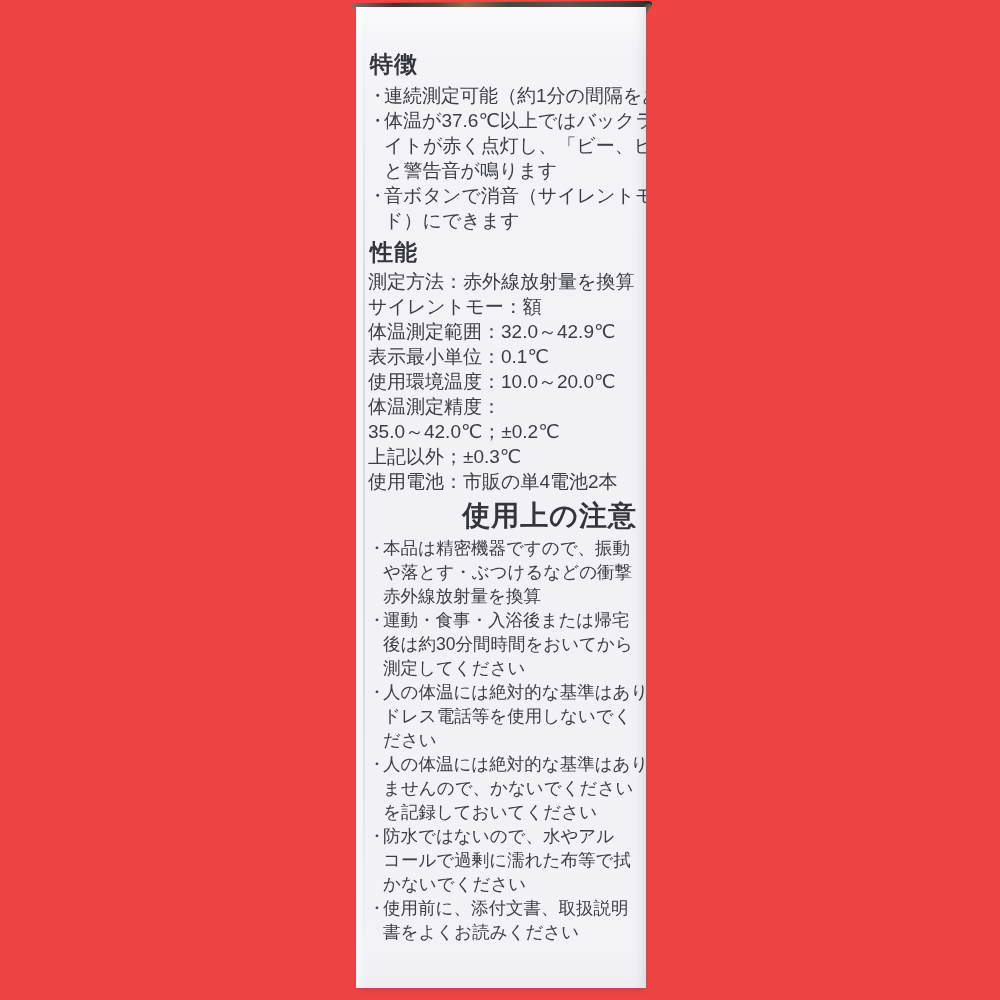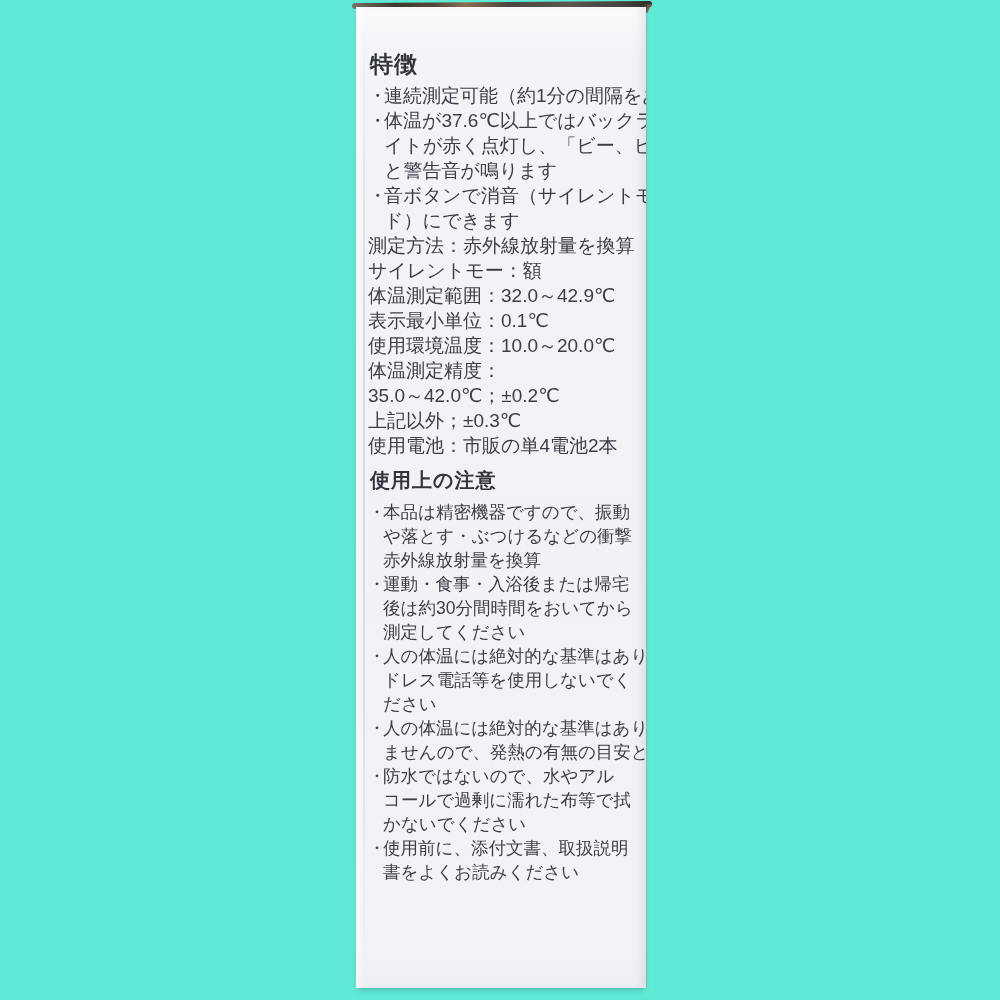--- a/index.html
+++ b/index.html
@@ -8,21 +8,21 @@
     background: #ffffff;
     width: 1000px;
     height: 1000px;
     overflow: hidden;
     font-family: "Liberation Sans", "DejaVu Sans", sans-serif;
   }
   .page {
     position: relative;
     width: 1000px;
     height: 1000px;
-    background: #5eead4;
+    background: #ef4444;
   }
   
   .box-top-edge {
     position: absolute;
     left: 352px;
     top: 2px;
     width: 300px;
     height: 6px;
     border-radius: 3px;
     transform: rotate(-0.35deg);
@@ -68,21 +68,21 @@
   }
   h2 {
     font-size: 23px;
     line-height: 26px;
     font-weight: 700;
     color: #34343d;
     margin: 0 0 6px 2px;
     letter-spacing: 1px;
   }
   .sec-perf h2 { margin: 6px 0 4px 2px; }
-  .sec-caution h2 { margin: 8px 0 6px 2px; font-size: 20px; line-height: 28px; }
+  .sec-caution h2 { margin: 8px 0 6px 2px; font-size: 28px; line-height: 28px; text-align: right; }
   
   .sec-feat, .sec-perf { font-size: 19px; }
   .sec-feat .ln, .sec-perf .ln { line-height: 25px; white-space: nowrap; }
   
   .sec-caution { font-size: 17.5px; }
   .sec-caution .ln { line-height: 24px; white-space: nowrap; }
   .bullet { display: flex; }
   .dot {
     flex: 0 0 16px;
     width: 16px;
@@ -128,20 +128,21 @@
         <div class="bullet">
           <span class="dot">・</span>
           <div class="bt">
             <div class="ln">音ボタンで消音（サイレントモー</div>
             <div class="ln">ド）にできます</div>
           </div>
         </div>
       </section>
 
       <section class="sec-perf">
+        <h2>性能</h2>
         <div class="ln">測定方法：赤外線放射量を換算</div>
         <div class="ln">サイレントモー：額</div>
         <div class="ln">体温測定範囲：32.0～42.9℃</div>
         <div class="ln">表示最小単位：0.1℃</div>
         <div class="ln">使用環境温度：10.0～20.0℃</div>
         <div class="ln">体温測定精度：</div>
         <div class="ln">35.0～42.0℃；±0.2℃</div>
         <div class="ln">上記以外；±0.3℃</div>
         <div class="ln">使用電池：市販の単4電池2本</div>
       </section>
@@ -173,21 +174,22 @@
             <div class="ln">人の体温には絶対的な基準はあり</div>
             <div class="ln">ドレス電話等を使用しないでく</div>
             <div class="ln">ださい</div>
           </div>
         </div>
 
         <div class="bullet">
           <span class="dot">・</span>
           <div class="bt">
             <div class="ln">人の体温には絶対的な基準はあり</div>
-            <div class="ln">ませんので、発熱の有無の目安と</div>
+            <div class="ln">ませんので、かないでください</div>
+            <div class="ln">を記録しておいてください</div>
           </div>
         </div>
 
         <div class="bullet">
           <span class="dot">・</span>
           <div class="bt">
             <div class="ln">防水ではないので、水やアル</div>
             <div class="ln">コールで過剰に濡れた布等で拭</div>
             <div class="ln">かないでください</div>
           </div>

